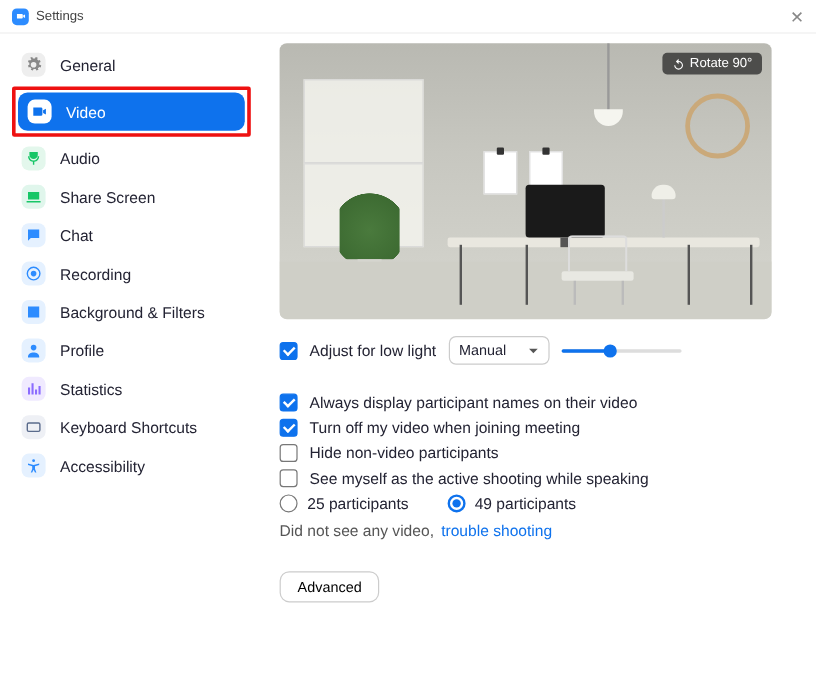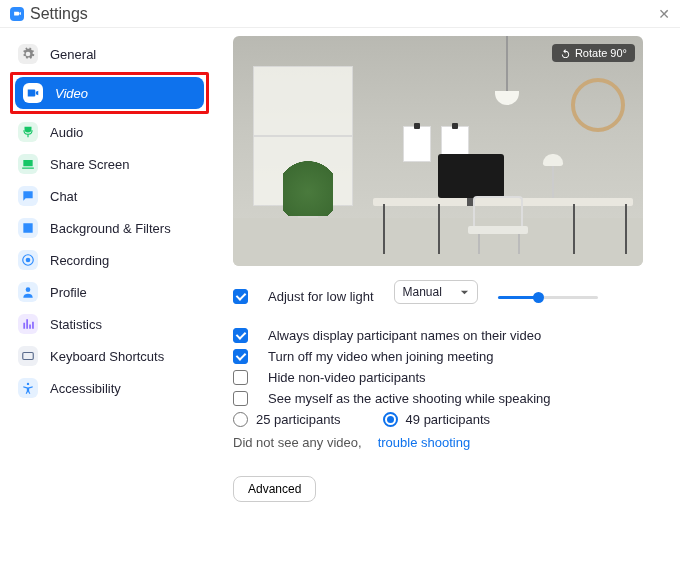--- a/index.html
+++ b/index.html
@@ -1,27 +1,27 @@
 <!DOCTYPE html>
 <html><head>
 <meta charset="utf-8">
 <style>
   * { box-sizing: border-box; margin: 0; padding: 0; }
   body { font-family: "Segoe UI", Arial, sans-serif; font-size: 13px; color: #232333; background: #fff; width: 680px; height: 561px; overflow: hidden; }
   .titlebar { display: flex; align-items: center; justify-content: space-between; height: 28px; padding: 0 10px; border-bottom: 1px solid #eee; }
   .titlebar-left { display: flex; align-items: center; gap: 6px; }
   .zoom-dot { width: 14px; height: 14px; border-radius: 4px; background: #2D8CFF; display: flex; align-items: center; justify-content: center; }
   .zoom-dot svg { width: 9px; height: 9px; fill: #fff; }
-  .title-text { font-size: 16px; color: #444; }
+  .title-text { font-size: 11px; color: #444; }
   .close-x { font-size: 14px; color: #888; cursor: pointer; }
 
   .body-area { display: flex; height: 533px; }
   .sidebar { width: 215px; padding: 10px 6px 0 10px; }
   .nav-item { display: flex; align-items: center; gap: 12px; height: 32px; padding: 0 8px; border-radius: 8px; cursor: pointer; font-size: 13px; color: #232333; }
-  .nav-item.active { background: #0E72ED; color: #fff; font-style: italic; }
+  .nav-item.active { background: #0E72ED; color: #fff; }
   .nav-item .icon-wrap { width: 20px; height: 20px; border-radius: 6px; display: flex; align-items: center; justify-content: center; }
   .nav-item .icon-wrap svg { width: 14px; height: 14px; }
   .highlight-box { border: 3px solid #e11; border-radius: 2px; padding: 2px; margin: 2px 0; }
 
   .content { flex: 1; padding: 8px 18px 0 18px; overflow: hidden; }
   .preview { position: relative; width: 410px; height: 230px; border-radius: 6px; overflow: hidden; background: linear-gradient(#b9b9b2 0%, #c7c7c0 40%, #d6d6cf 100%); margin-bottom: 14px; }
   .rotate-btn { position: absolute; top: 8px; right: 8px; background: rgba(40,40,40,0.75); color: #fff; font-size: 11px; padding: 3px 8px; border-radius: 4px; display: flex; align-items: center; gap: 4px; cursor: pointer; }
   .rotate-btn svg { width: 11px; height: 11px; fill: #fff; }
   
   .floor { position: absolute; left:0; right:0; bottom:0; height:48px; background:#cfcfc7; }
@@ -45,21 +45,21 @@
   .window .pane.top{top:0;left:0;right:0;height:70px;}
   .window .pane.bot{bottom:0;left:0;right:0;height:70px;}
   .plant{position:absolute;left:55px;bottom:30px;width:40px;height:80px;}
   .plant .leaves{position:absolute;bottom:20px;left:-5px;width:50px;height:60px;background:radial-gradient(circle at 50% 60%, #4a7a3d 0%, #3d6b32 70%, transparent 71%);}
   .plant .pot{position:absolute;bottom:0;left:10px;width:20px;height:20px;background:#d5d5cf;border-radius:0 0 4px 4px;}
   .shelf{position:absolute;right:18px;top:42px;width:54px;height:54px;border:4px solid #caa97a;border-radius:50%;}
   .frame{position:absolute;top:90px;width:28px;height:36px;background:#fff;border:1px solid #ddd;}
   .f1{left:170px}.f2{left:208px}
   .clip{position:absolute;top:-4px;left:50%;transform:translateX(-50%);width:6px;height:6px;background:#333;border-radius:1px;}
 
-  .row { display: flex; align-items: flex-end; gap: 20px; margin-bottom: 8px; font-size: 13px; }
+  .row { display: flex; align-items: center; gap: 10px; margin-bottom: 8px; font-size: 13px; }
   .row.opt { margin-bottom: 6px; }
   .checkbox { width: 15px; height: 15px; border: 1.5px solid #777; border-radius: 3px; flex-shrink: 0; display: flex; align-items: center; justify-content: center; cursor: pointer; }
   .checkbox.checked { background: #0E72ED; border-color: #0E72ED; }
   .checkbox.checked::after { content: ""; width: 4px; height: 7px; border: solid #fff; border-width: 0 2px 2px 0; transform: rotate(45deg); margin-top: -2px; }
   .dropdown { border: 1px solid #ccc; border-radius: 6px; padding: 4px 8px; font-size: 12px; display: flex; align-items: center; gap: 18px; cursor: pointer; background: #fff; }
   .dropdown svg { width: 9px; height: 9px; fill: #555; }
   .slider { position: relative; width: 100px; height: 14px; }
   .slider-track { position: absolute; top: 6px; left: 0; right: 0; height: 3px; background: #ddd; border-radius: 2px; }
   .slider-fill { position: absolute; top: 6px; left: 0; width: 38%; height: 3px; background: #0E72ED; border-radius: 2px; }
   .slider-thumb { position: absolute; top: 2px; left: 35%; width: 11px; height: 11px; background: #0E72ED; border-radius: 50%; cursor: pointer; }
@@ -127,33 +127,33 @@
         <span class="icon-wrap" style="background:#e5f1ff;color:#2D8CFF;fill:#2D8CFF">
           <svg viewBox="0 0 24 24">
             <path d="M4 4h16v12H8l-4 4V4z"></path>
           </svg>
         </span>
         <span>Chat</span>
       </div>
       <div class="nav-item">
         <span class="icon-wrap" style="background:#e5f1ff;color:#2D8CFF;fill:#2D8CFF">
           <svg viewBox="0 0 24 24">
-            <path d="M4 4h16v16H4zM7 15l3-4 2 3 3-5 3 6H7z"></path>
-          </svg>
-        </span>
-        <span>Background &amp; Filters</span>
-      </div>
-      <div class="nav-item">
-        <span class="icon-wrap" style="background:#e5f1ff;color:#2D8CFF;fill:#2D8CFF">
-          <svg viewBox="0 0 24 24">
             <circle cx="12" cy="12" r="9" fill="none" stroke="currentColor" stroke-width="2"></circle>
             <circle cx="12" cy="12" r="4"></circle>
           </svg>
         </span>
         <span>Recording</span>
+      </div>
+      <div class="nav-item">
+        <span class="icon-wrap" style="background:#e5f1ff;color:#2D8CFF;fill:#2D8CFF">
+          <svg viewBox="0 0 24 24">
+            <path d="M4 4h16v16H4zM7 15l3-4 2 3 3-5 3 6H7z"></path>
+          </svg>
+        </span>
+        <span>Background &amp; Filters</span>
       </div>
       <div class="nav-item">
         <span class="icon-wrap" style="background:#e5f1ff;color:#2D8CFF;fill:#2D8CFF">
           <svg viewBox="0 0 24 24">
             <circle cx="12" cy="8" r="4"></circle>
             <path d="M4 21c0-4 4-6 8-6s8 2 8 6v1H4v-1z"></path>
           </svg>
         </span>
         <span>Profile</span>
       </div>

